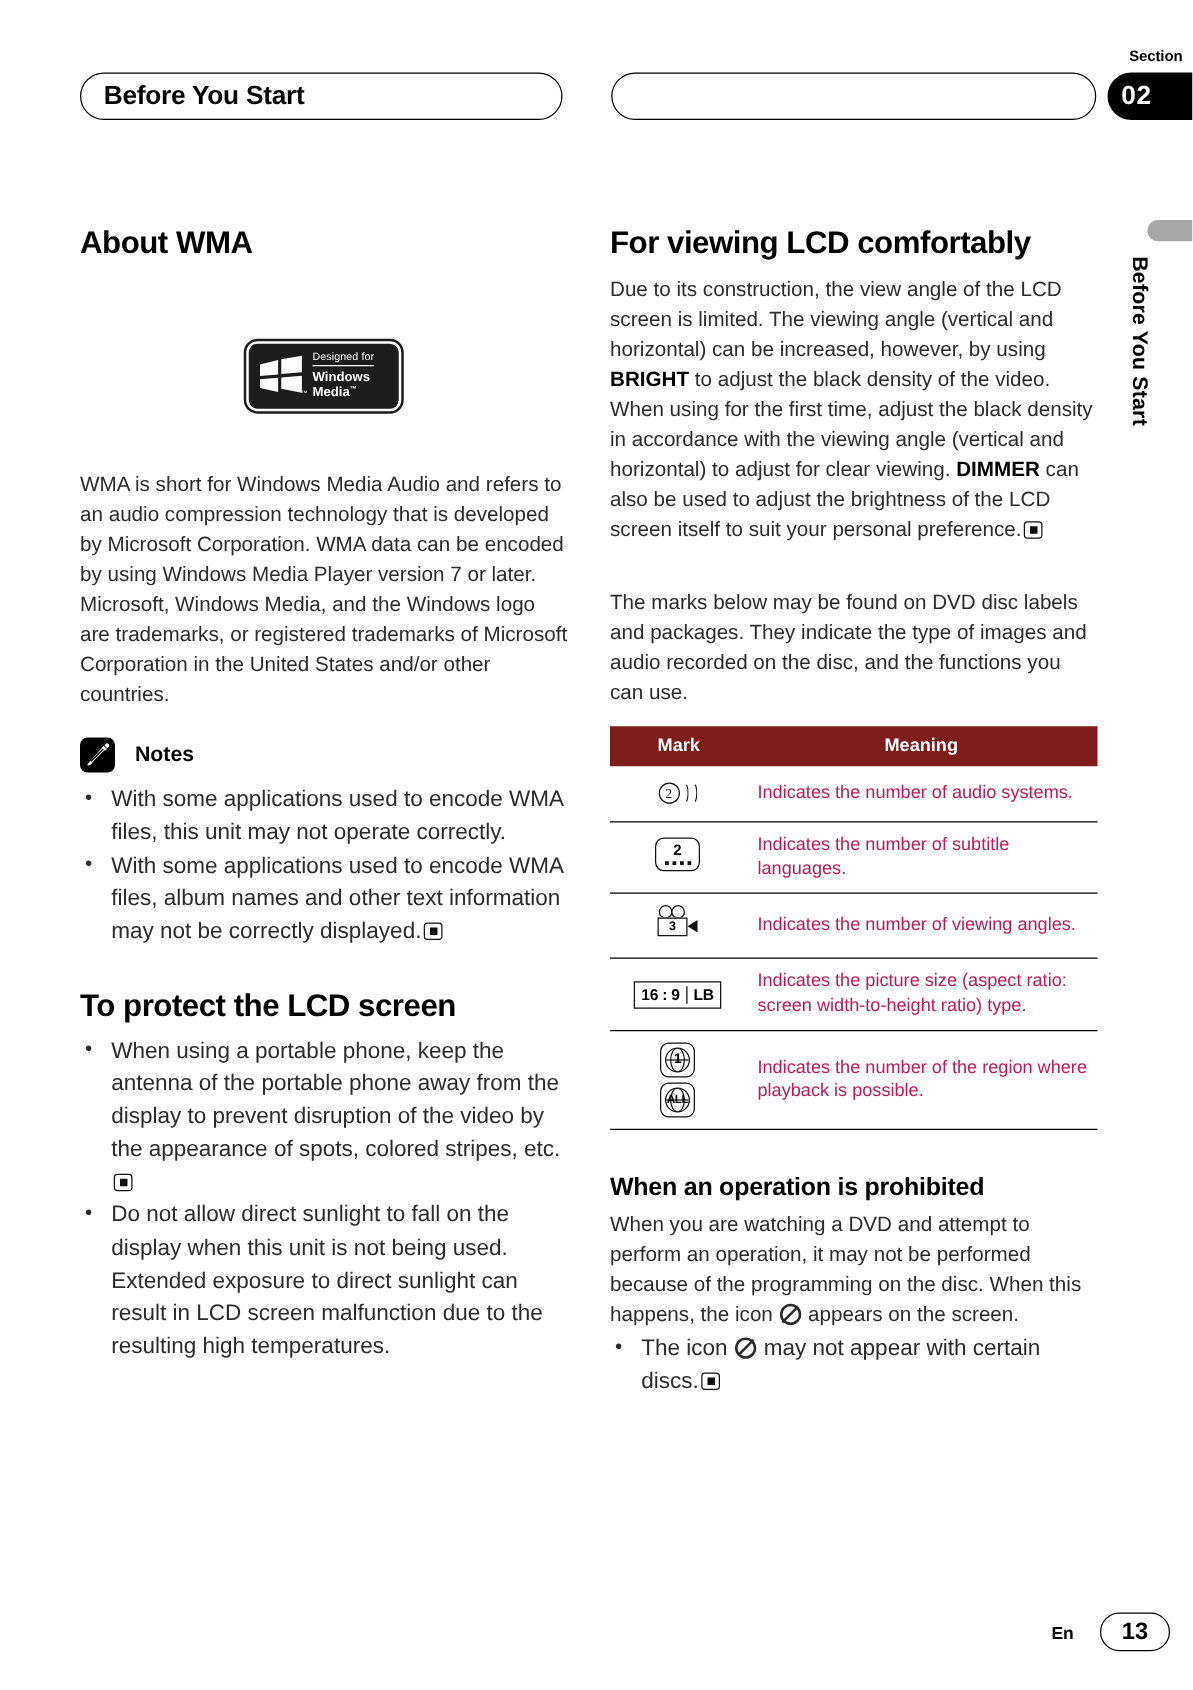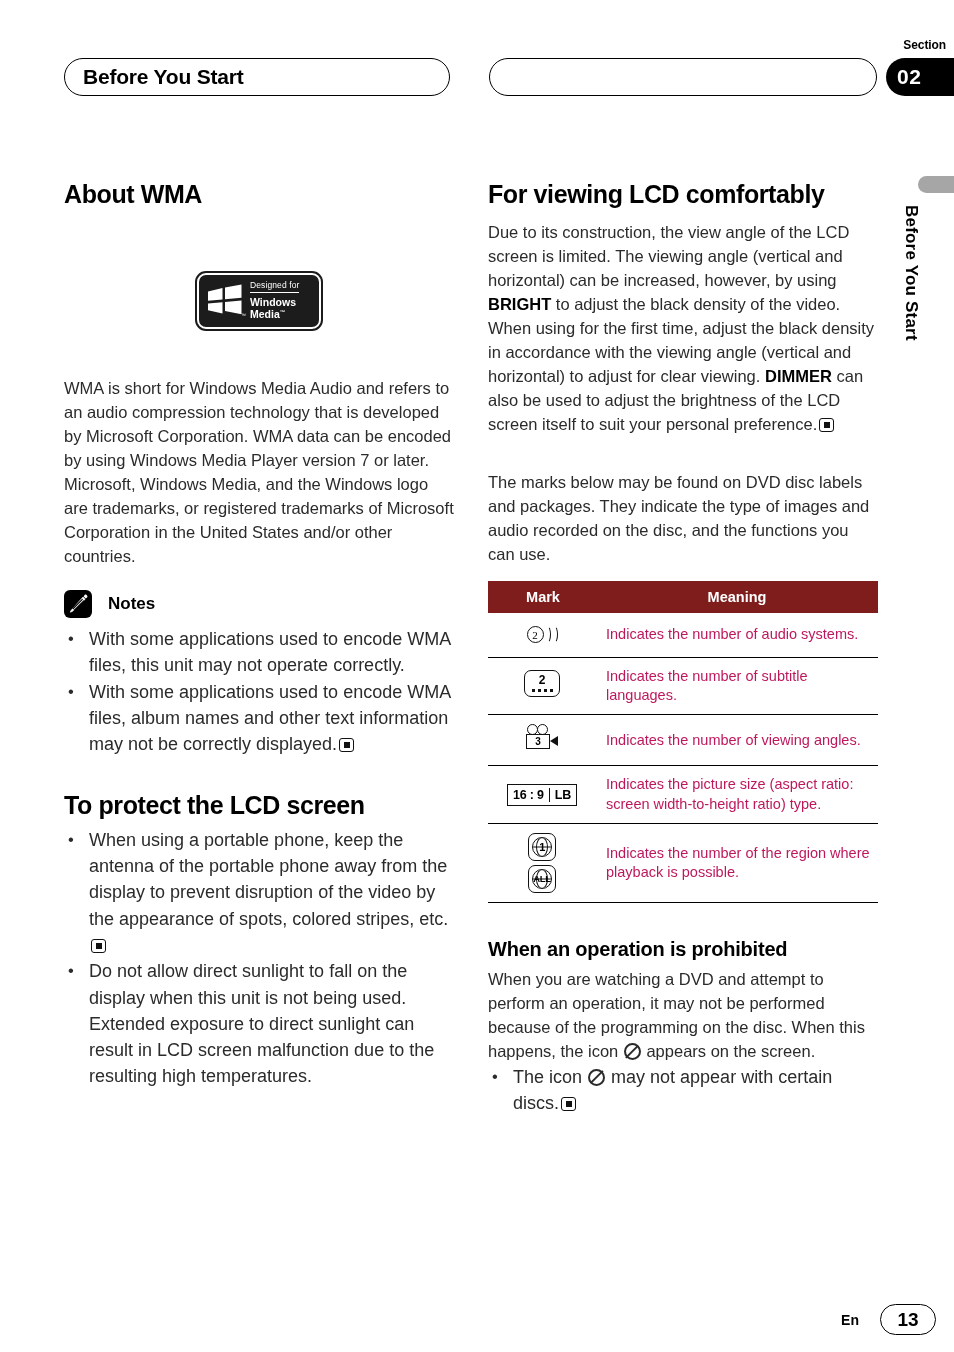--- a/index.html
+++ b/index.html
@@ -427,21 +427,21 @@
     font-weight: bold;
     z-index: 2;
     line-height: 1;
     letter-spacing: -0.4px;
   }
   .ic-globe .glabel.big { font-size: 11px; }
 
   
   .footer {
     position: absolute;
-    left: 0; bottom: 14px;
+    left: 0; bottom: 28px;
     width: 954px; height: 34px;
   }
   .footer-en {
     position: absolute;
     right: 95px; top: 8px;
     font-size: 14px;
     font-weight: bold;
   }
   .footer-page {
     position: absolute;

